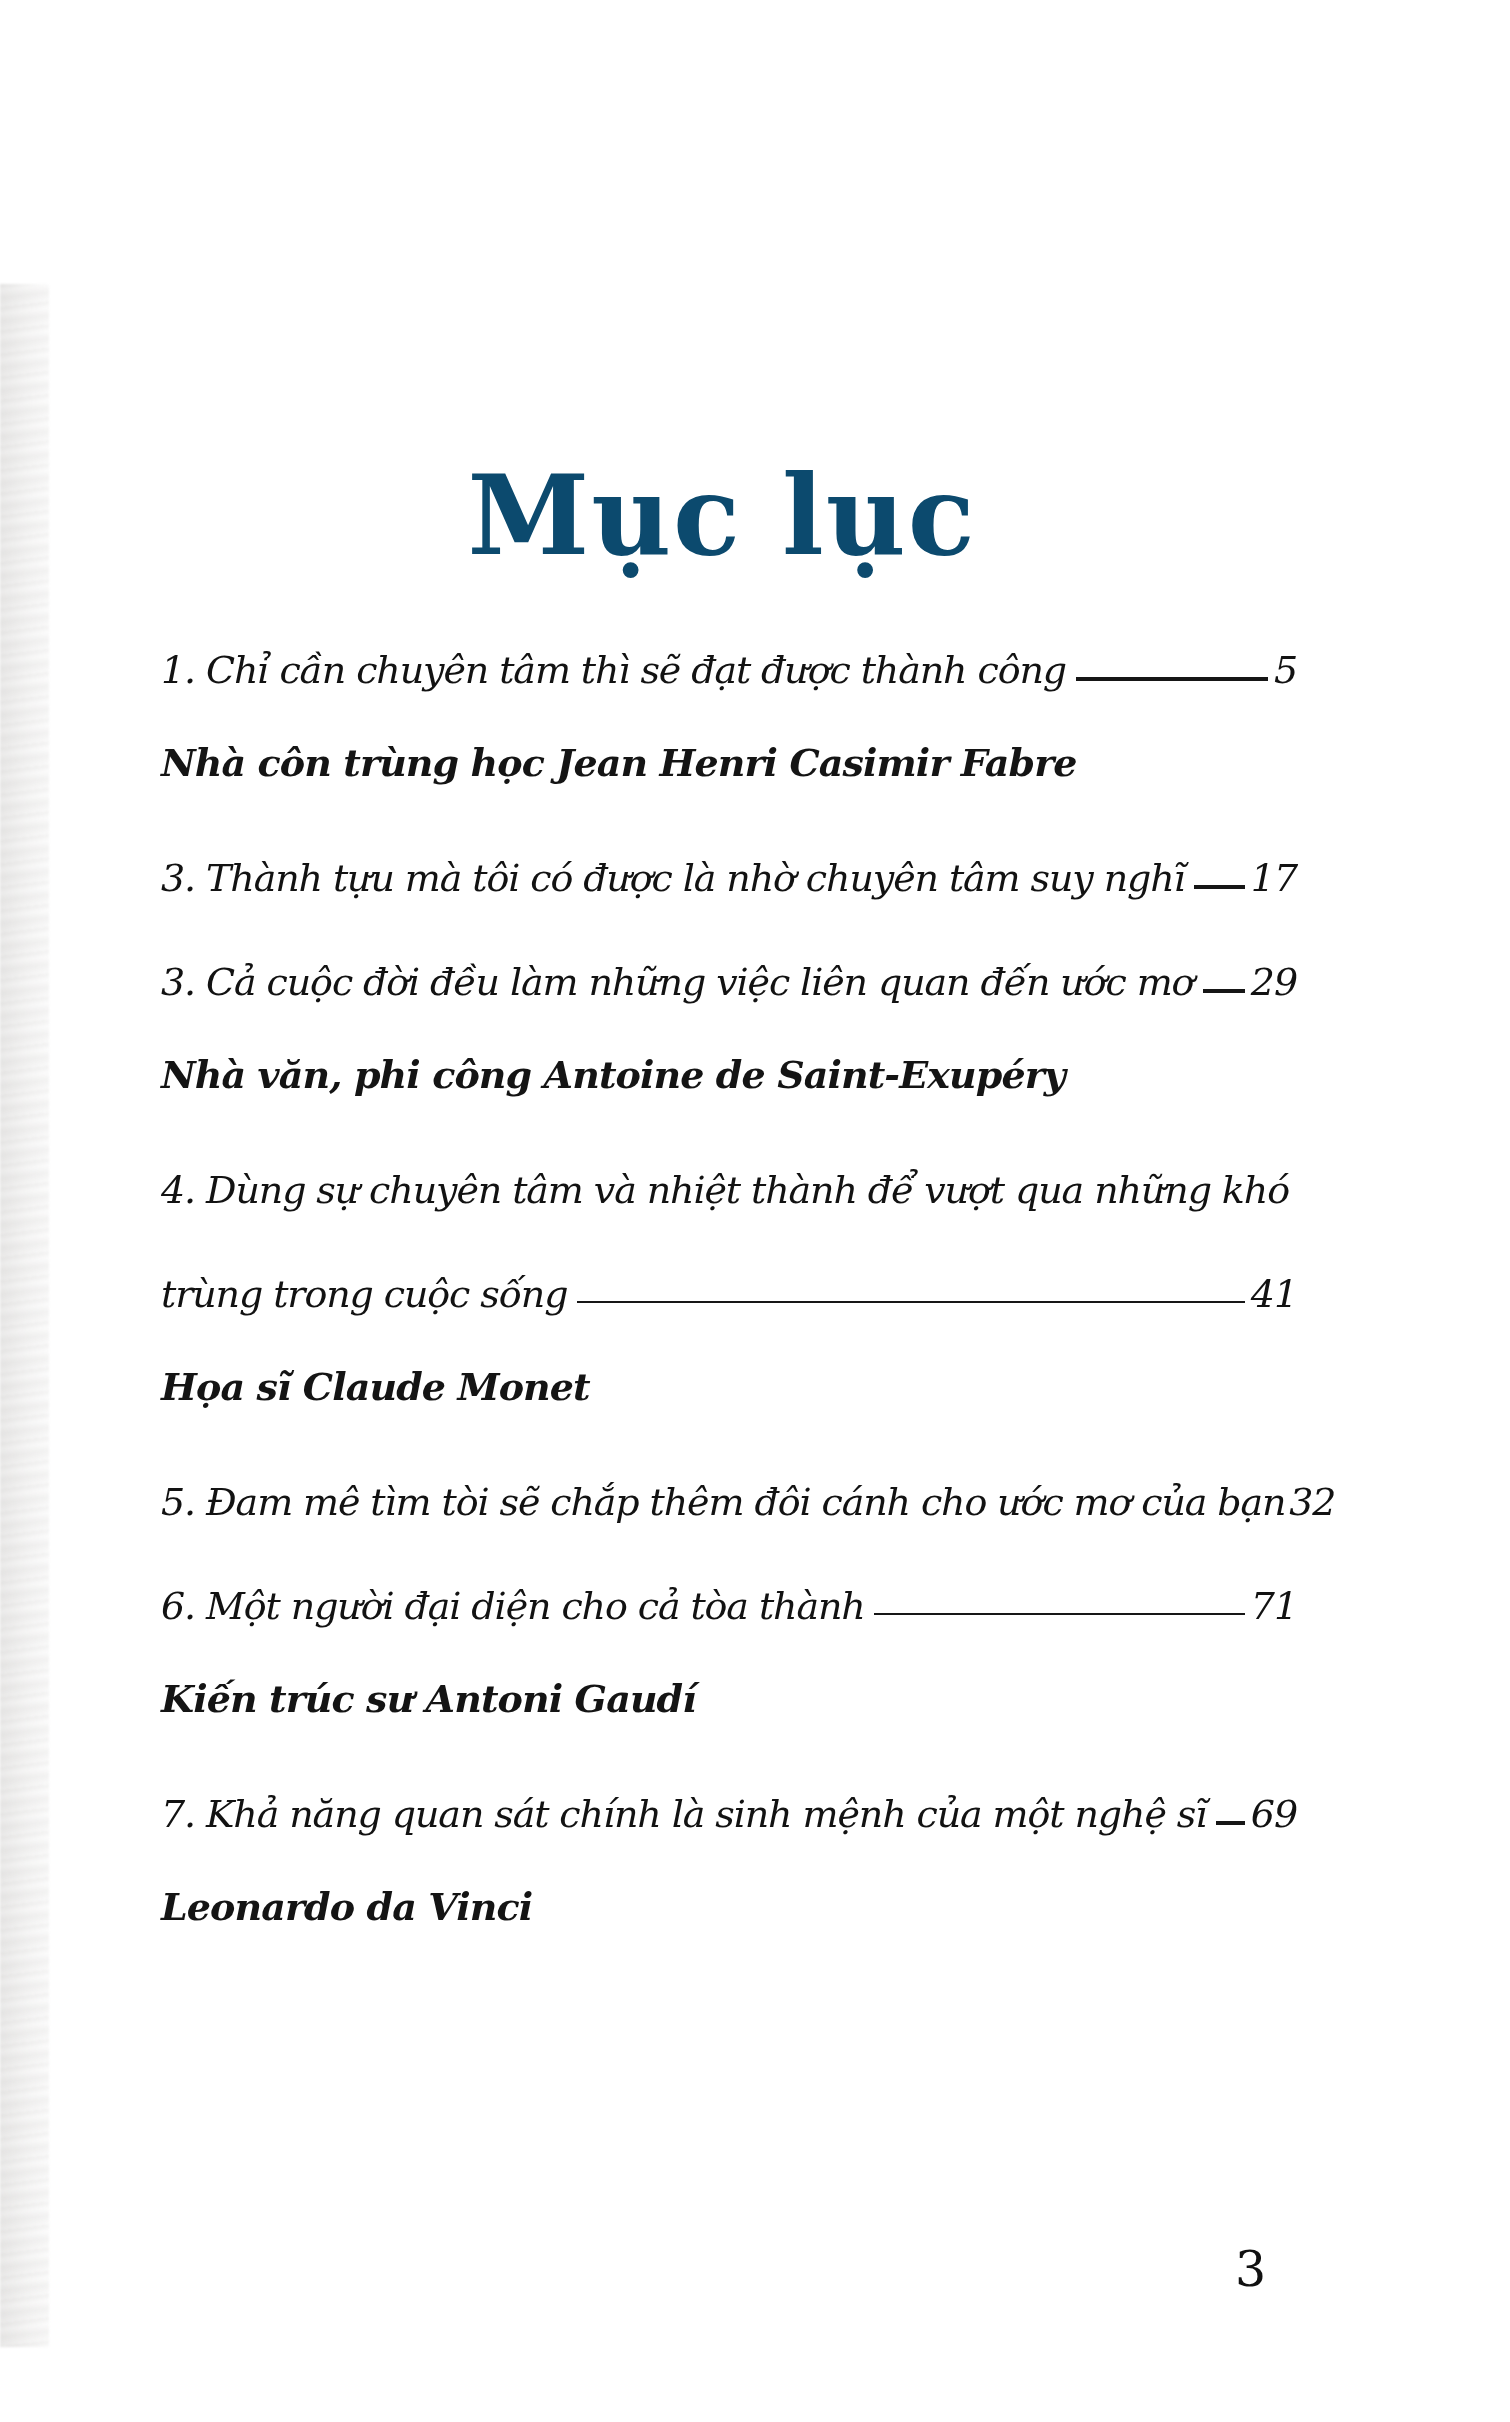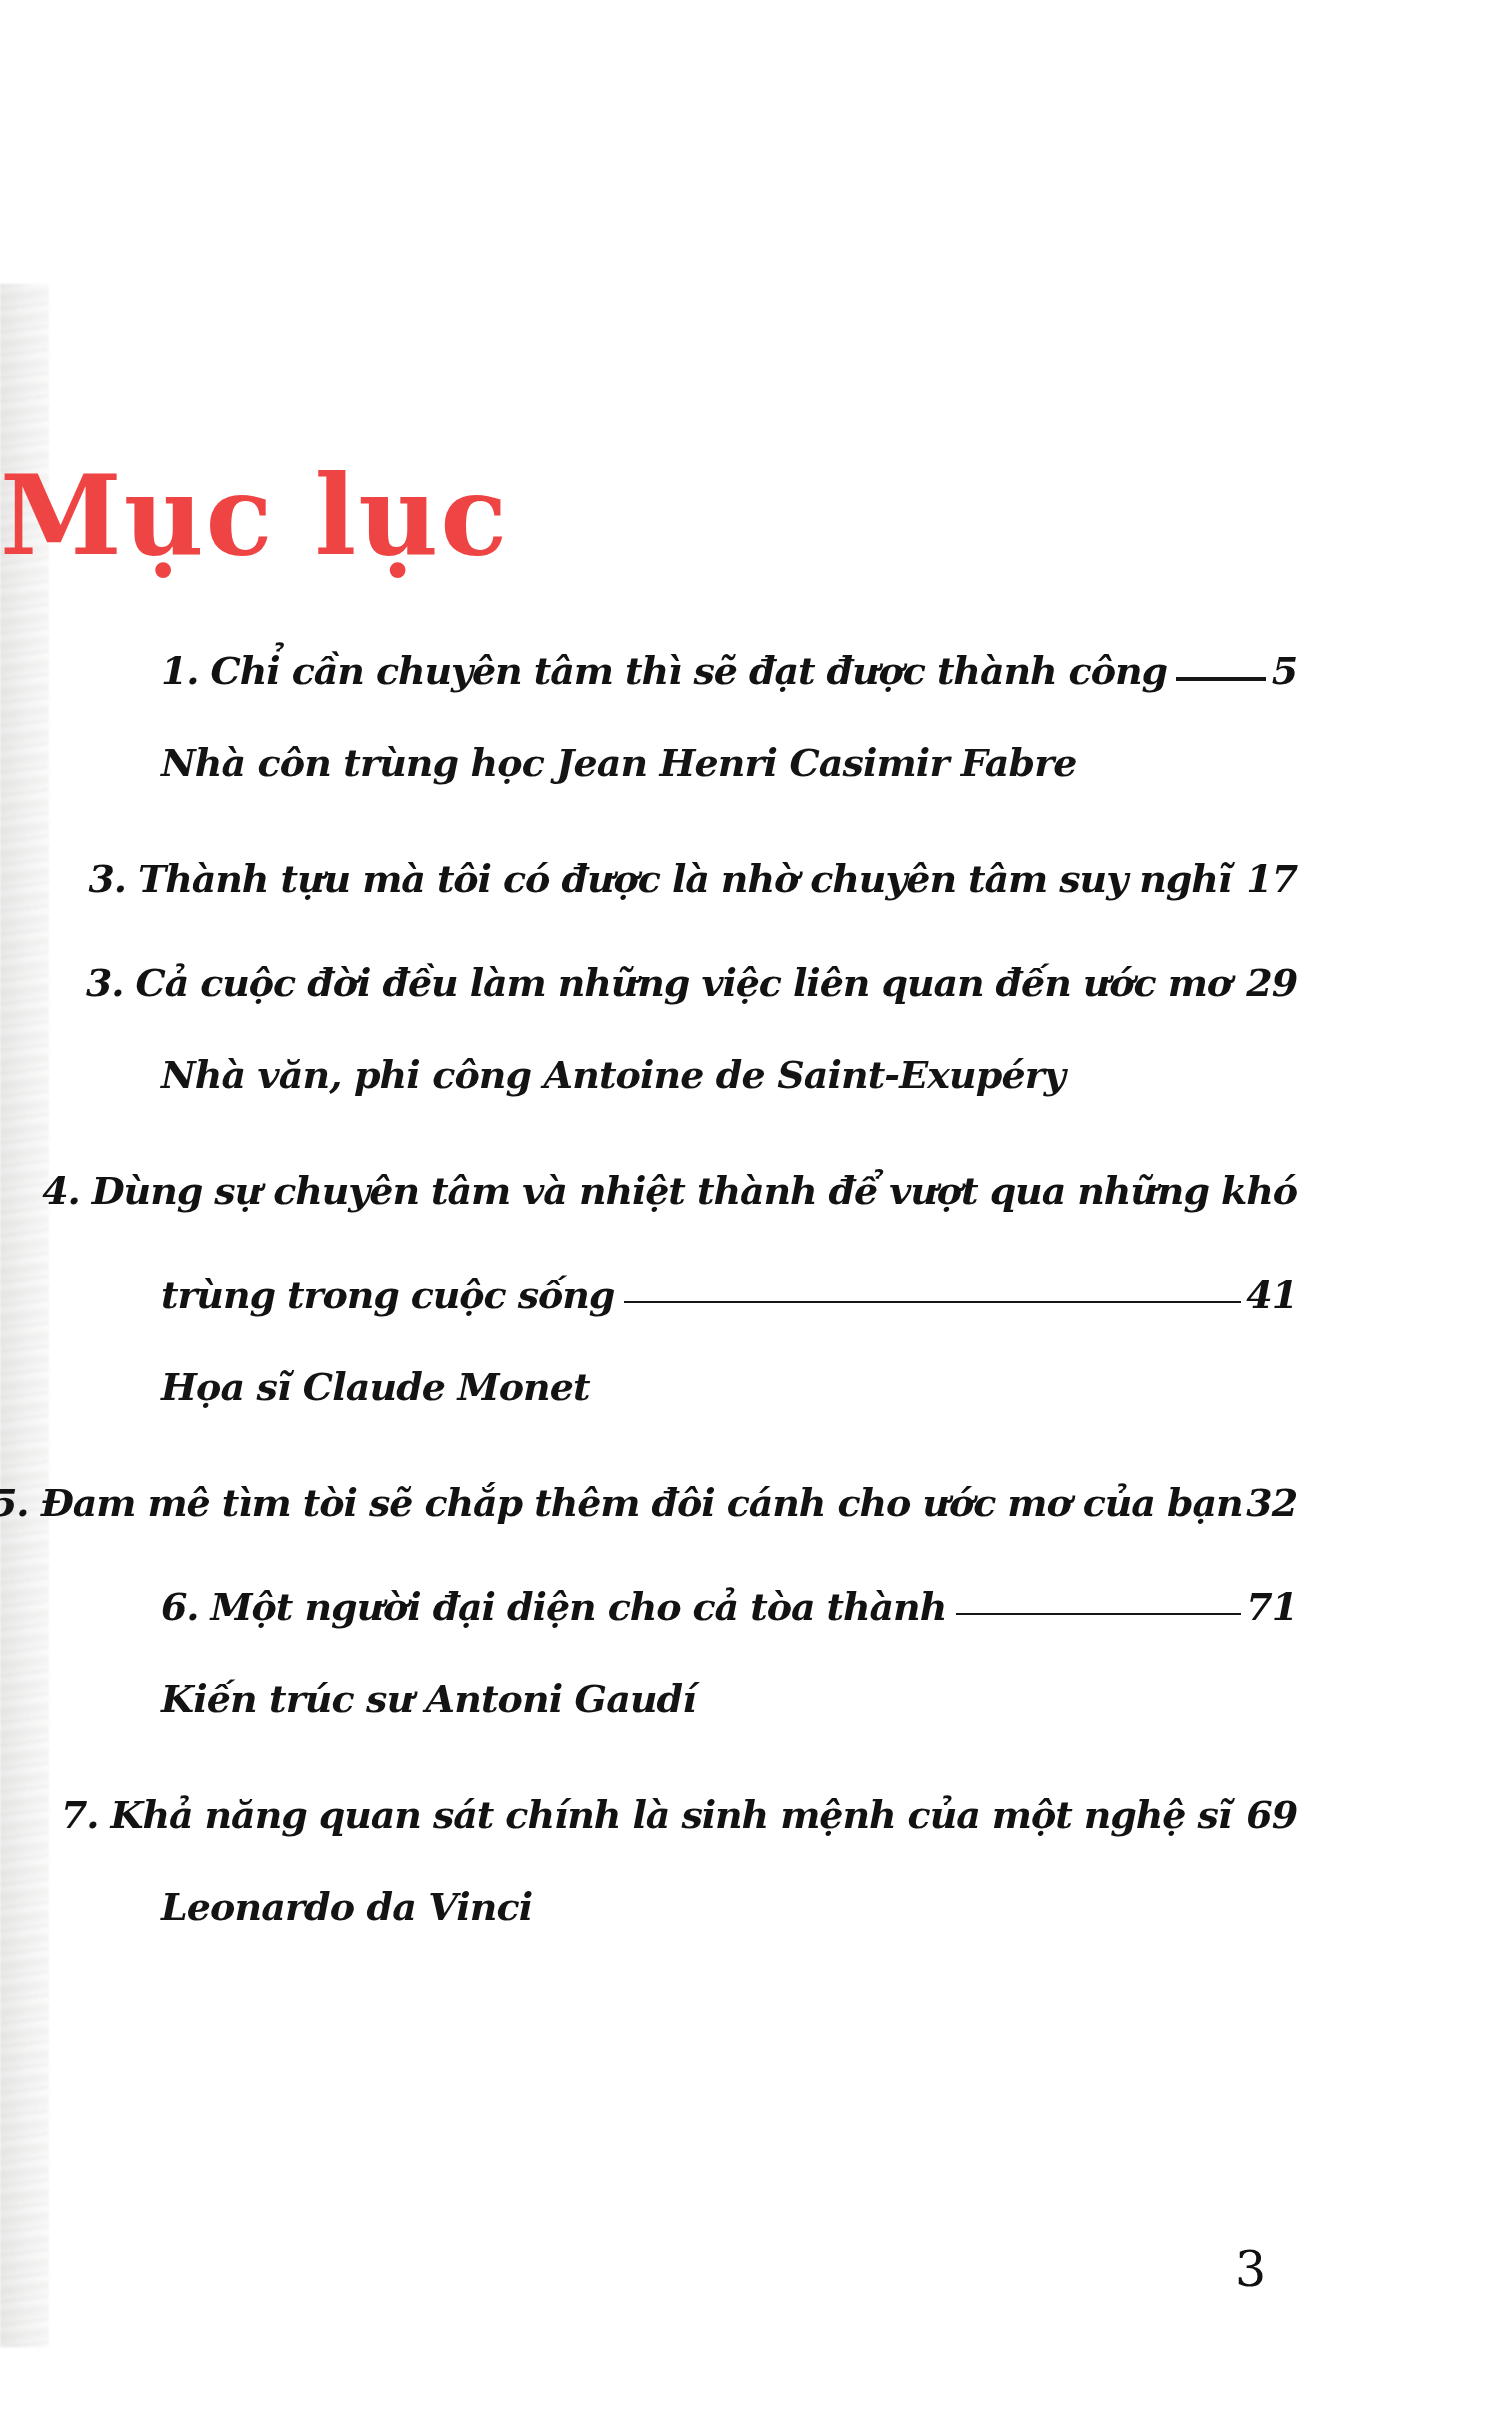--- a/index.html
+++ b/index.html
@@ -30,44 +30,43 @@
         rgba(120,115,110,0.09) 14px,
         rgba(120,115,110,0.03) 23px),
       linear-gradient(to right, rgba(90,85,80,0.10), rgba(90,85,80,0.03) 60%, rgba(90,85,80,0) 100%);
     filter: blur(0.9px);
   }
   .book-title {
     position: absolute;
     top: 377px;
     left: 0;
     right: 66px;
-    text-align: left;
+    text-align: center;
     font-size: 110px;
     font-weight: bold;
     letter-spacing: 1.9px;
-    color: #ef4444;
+    color: #0c4a6e;
   }
   .toc {
     position: absolute;
     top: 626px;
     left: 161px;
     width: 1136px;
   }
   .toc-line {
     display: flex;
     align-items: flex-end;
     height: 66px;
     margin-bottom: 38px;
     font-size: 38px;
-    font-weight: bold;
+    font-weight: normal;
     font-style: italic;
     letter-spacing: -1.1px;
     white-space: nowrap;
     color: #121212;
-    justify-content: flex-end;
   }
   .toc-text {
     flex: 0 0 auto;
     line-height: 1.1;
   }
   .leader {
     flex: 1 1 0;
     min-width: 0;
     margin: 0 5.7px 11.4px 9.5px;
     border-bottom: 4.7px solid #161616;

